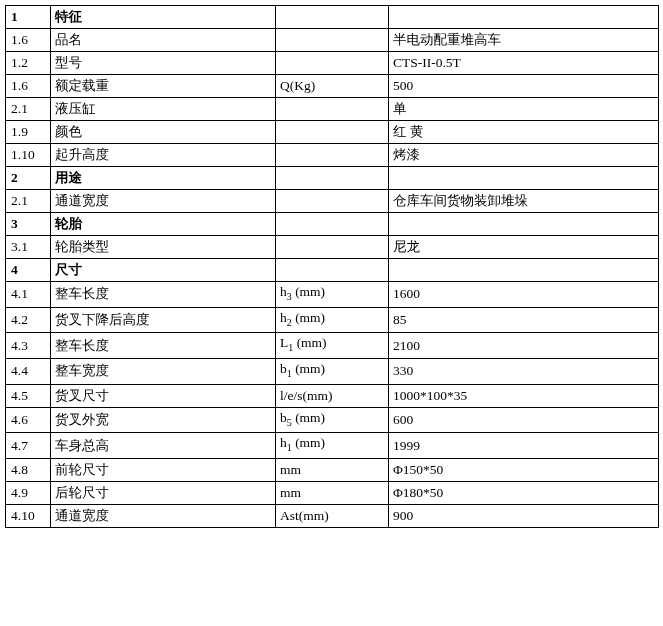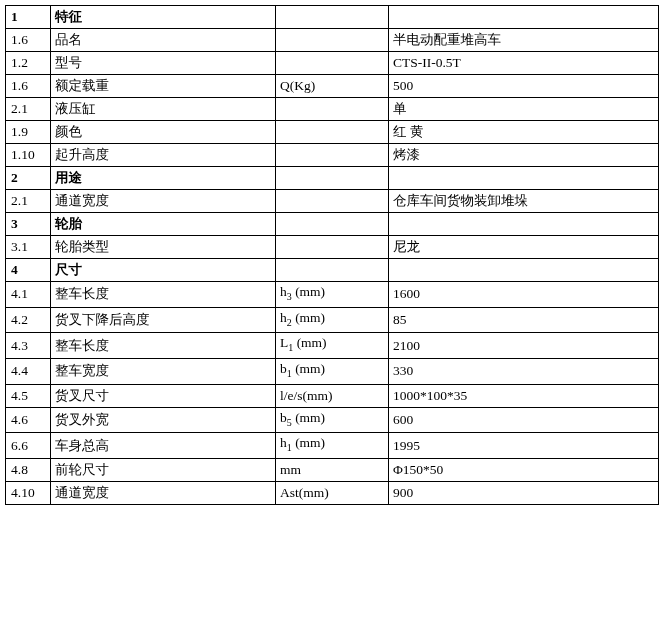--- a/index.html
+++ b/index.html
@@ -157,30 +157,36 @@
         <td>l/e/s(mm)</td>
         <td>1000*100*35</td>
       </tr>
       <tr>
         <td class="num">4.6</td>
         <td>货叉外宽</td>
         <td>b<span class="sub">5</span> (mm)</td>
         <td>600</td>
       </tr>
       <tr>
-        <td class="num">6.6</td>
+        <td class="num">4.7</td>
         <td>车身总高</td>
         <td>h<span class="sub">1</span> (mm)</td>
-        <td>1995</td>
+        <td>1999</td>
       </tr>
       <tr>
         <td class="num">4.8</td>
         <td>前轮尺寸</td>
         <td>mm</td>
         <td>Φ150*50</td>
+      </tr>
+      <tr>
+        <td class="num">4.9</td>
+        <td>后轮尺寸</td>
+        <td>mm</td>
+        <td>Φ180*50</td>
       </tr>
       <tr>
         <td class="num">4.10</td>
         <td>通道宽度</td>
         <td>Ast(mm)</td>
         <td>900</td>
       </tr>
     </tbody>
 </table>
 

